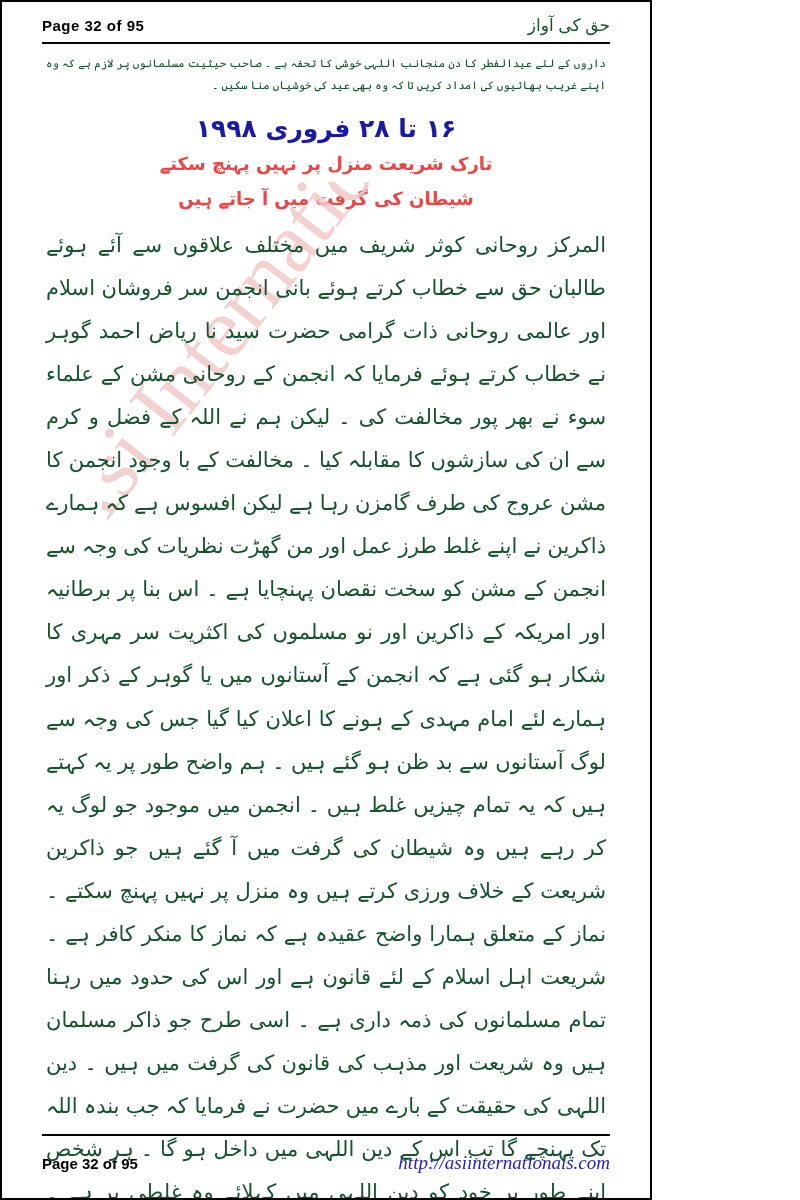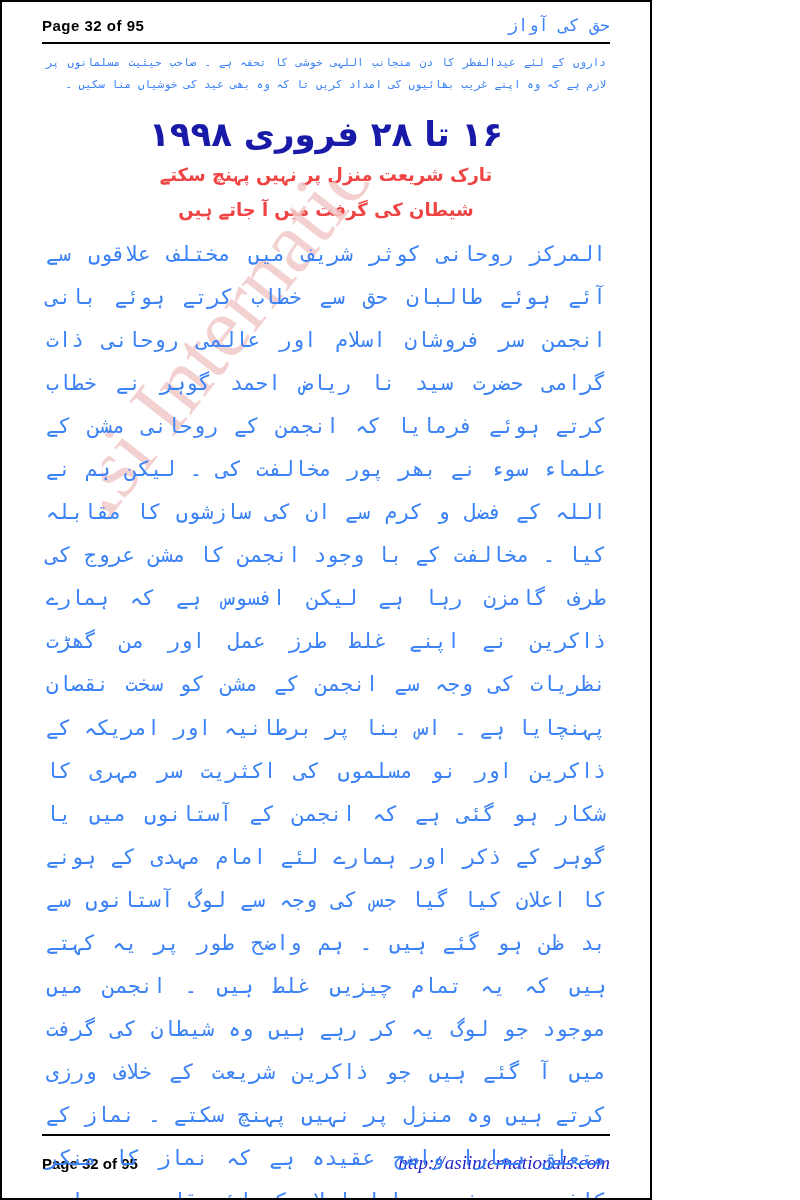--- a/index.html
+++ b/index.html
@@ -85,34 +85,34 @@
   .content {
     position: absolute;
     top: 48px;
     left: 44px;
     right: 44px;
     bottom: 70px;
     direction: rtl;
     text-align: justify;
   }
   .urdu {
-    font-family: Liberation Mono, monospace;
-    color: #3b82f6;
+    font-family: Liberation Sans, sans-serif;
+    color: #14532d;
     direction: rtl;
   }
   .intro-para {
     font-size: 11px;
     line-height: 2.0;
     margin: 2px 0 0 0;
     text-align: justify;
   }
   .date-heading {
     text-align: center;
     font-family: "DejaVu Sans", sans-serif;
-    font-size: 34px;
+    font-size: 25px;
     font-weight: bold;
     color: #1a1aa8;
     margin: 18px 0 10px 0;
     direction: rtl;
     letter-spacing: 1px;
   }
   .sub-heading {
     text-align: center;
     font-family: "DejaVu Sans", sans-serif;
     font-size: 18px;

